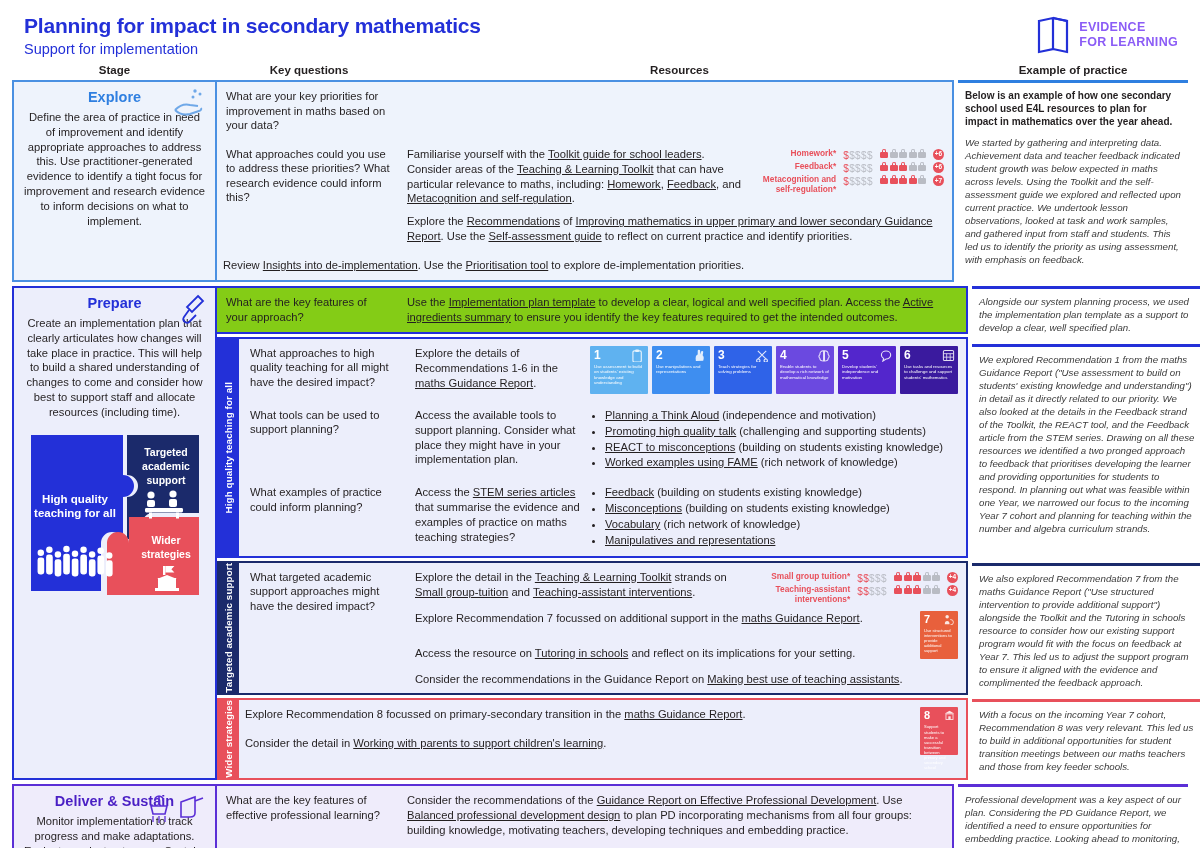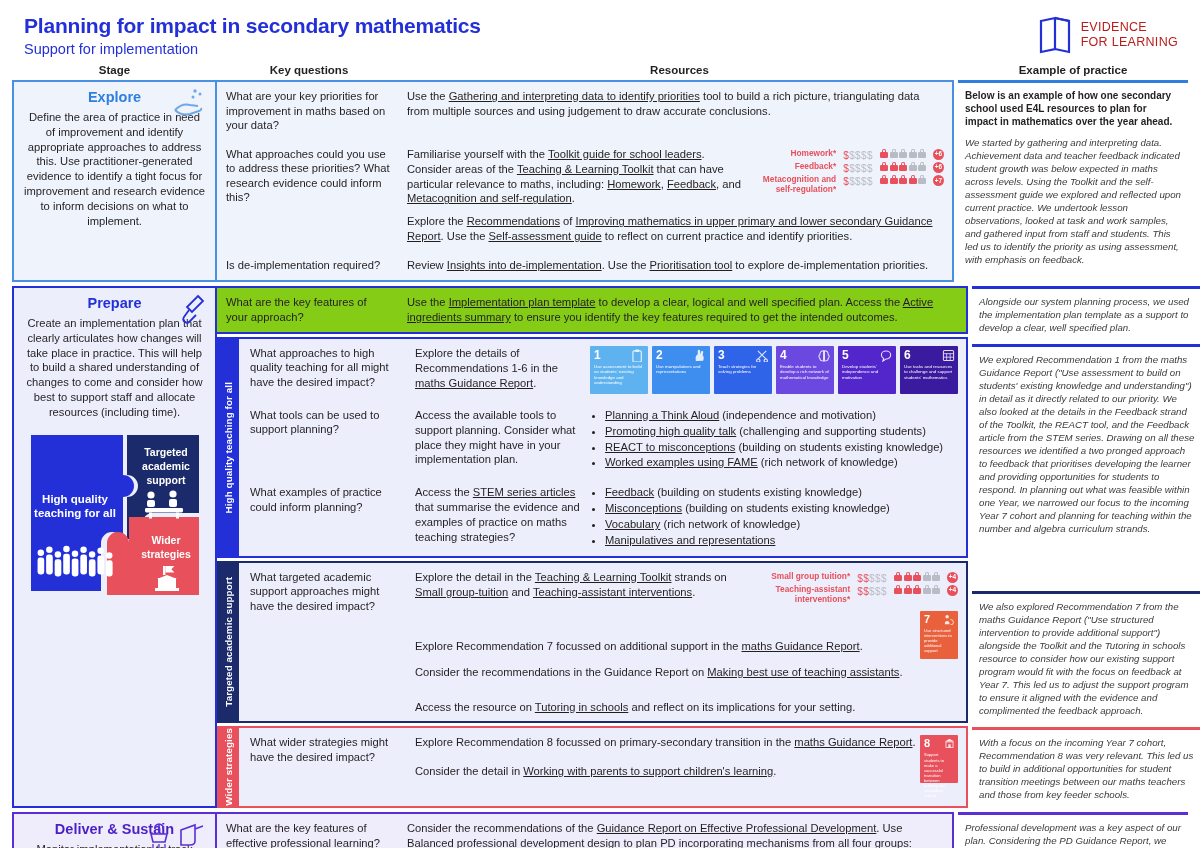--- a/index.html
+++ b/index.html
@@ -13,21 +13,21 @@
   }
   .page { position:relative; width:1200px; height:848px; padding:0 12px; }
 
   
   .header { display:flex; align-items:flex-start; justify-content:space-between; padding:14px 4px 0 12px; }
   .title-block { }
   .main-title { font-size:21px; font-weight:bold; color:#2330d8; letter-spacing:-0.2px; line-height:1.1; }
   .sub-title { font-size:14.5px; color:#2330d8; margin-top:4px; font-weight:normal; }
   .logo { display:flex; align-items:center; gap:9px; padding-right:6px; padding-top:2px; }
   .logo-mark { width:34px; height:38px; }
-  .logo-text { color:#b91c1c; font-weight:normal; font-size:12.5px; line-height:1.22; letter-spacing:0.3px; }
+  .logo-text { color:#8b5cf6; font-weight:bold; font-size:12.5px; line-height:1.22; letter-spacing:0.3px; }
 
   
   .colheads { display:flex; margin-top:7px; font-size:11.5px; font-weight:bold; }
   .ch { text-align:center; }
   .ch-stage  { width:205px; }
   .ch-keyq   { width:184px; }
   .ch-res    { width:557px; }
   .ch-ex     { width:230px; }
 
   
@@ -161,23 +161,20 @@
           <path d="M4 22 q6 6 15 4 l9 -3 q3 -1 2 -3" fill="none" stroke="#6fa8e8" stroke-width="2"></path>
         </svg>
         <div class="stage-desc">Define the area of practice in need of improvement and identify appropriate approaches to address this. Use practitioner-generated evidence to identify a tight focus for improvement and research evidence to inform decisions on what to implement.</div>
       </div>
     </div>
 
     <div class="body-col">
       <div class="panel-explore" style="height:100%;">
         <div class="split">
           <div class="q-cell">What are your key priorities for improvement in maths based on your data?</div>
-          <div class="r-cell">
-            <p><span>Use the </span><u>Gathering and interpreting data to identify priorities</u><span> tool to build a rich picture, triangulating data from multiple sources and using judgement to draw accurate conclusions.</span></p>
-          </div>
         </div>
         <div class="split">
           <div class="q-cell">What approaches could you use to address these priorities? What research evidence could inform this?</div>
           <div class="r-cell">
             <div class="flexrow">
               <div class="grow" style="padding-right:6px;">
                 <p><span>Familiarise yourself with the </span><u>Toolkit guide for school leaders</u><span>. Consider areas of the </span><u>Teaching &amp; Learning Toolkit</u><span> that can have particular relevance to maths, including: </span><u>Homework</u><span>, </span><u>Feedback</u><span>, and </span><u>Metacognition and self-regulation</u><span>.</span></p>
               </div>
               <div class="strands" id="strands-explore">
                   <div class="strand">
@@ -260,21 +257,20 @@
                       </div>
                     </div>
                     <div class="months">+7</div>
                   </div>
                 </div>
             </div>
             <p style="margin-top:8px;"><span>Explore the </span><u>Recommendations</u><span> of </span><u>Improving mathematics in upper primary and lower secondary Guidance Report</u><span>. Use the </span><u>Self-assessment guide</u><span> to reflect on current practice and identify priorities.</span></p>
           </div>
         </div>
         <div class="split">
-          <div class="q-cell">Is de-implementation required?</div>
           <div class="r-cell">
             <p><span>Review </span><u>Insights into de-implementation</u><span>. Use the </span><u>Prioritisation tool</u><span> to explore de-implementation priorities.</span></p>
           </div>
         </div>
       </div>
     </div>
 
     <div class="ex-col">
       <div class="ex-card b-blue" style="height:100%;">
         <div class="ex-intro">Below is an example of how one secondary school used E4L resources to plan for impact in mathematics over the year ahead.</div>
@@ -535,24 +531,24 @@
                         <div class="lock off">
                           <b></b>
                           <i></i>
                         </div>
                       </div>
                       <div class="months">+4</div>
                     </div>
                   </div>
               </div>
               <div class="flexrow" style="margin-top:6px;">
-                <div class="grow" style="padding-right:8px;margin-top:28px;">
+                <div class="grow" style="padding-right:8px;">
                   <p><span>Explore Recommendation 7 focussed on additional support in the </span><u>maths Guidance Report</u><span>.</span></p>
+                  <p style="margin-top:20px;"><span>Access the resource on </span><u>Tutoring in schools</u><span> and reflect on its implications for your setting.</span></p>
                   <p style="margin-top:11px;"><span>Consider the recommendations in the Guidance Report on </span><u>Making best use of teaching assistants</u><span>.</span></p>
-                  <p style="margin-top:20px;"><span>Access the resource on </span><u>Tutoring in schools</u><span> and reflect on its implications for your setting.</span></p>
                 </div>
                 <div id="rec-7">
                     <div class="rec-tile rec-single" style="background: rgb(232, 96, 60);">
                       <div class="rec-num">7</div>
                       <div class="rec-txt">Use structured interventions to provide additional support</div>
                       <svg class="rec-ic" width="11" height="11" viewBox="0 0 14 14">
                         <circle cx="4" cy="3.5" r="2.2" fill="#fff"></circle>
                         <path d="M1 13 q0 -4 3 -4 q3 0 3 4 z" fill="#fff"></path>
                         <path d="M8 7 q4 0 4 3.5 t-4 3.5" fill="none" stroke="#fff" stroke-width="1.1"></path>
                       </svg>
@@ -563,21 +559,20 @@
           </div>
         </div>
       </div>
 
       <div class="sub-panel ws">
         <div class="vtab ws">
             <span>Wider strategies</span>
           </div>
         <div class="sub-inner">
           <div class="qr">
-            <div class="q-cell">What wider strategies might have the desired impact?</div>
             <div class="r-cell">
               <div class="flexrow">
                 <div class="grow" style="padding-right:0;">
                   <p><span>Explore Recommendation 8 focussed on primary-secondary transition in the </span><u>maths Guidance Report</u><span>.</span></p>
                   <p style="margin-top:14px;"><span>Consider the detail in </span><u>Working with parents to support children's learning</u><span>.</span></p>
                 </div>
                 <div id="rec-8">
                     <div class="rec-tile rec-single" style="background: rgb(232, 80, 91);">
                       <div class="rec-num">8</div>
                       <div class="rec-txt">Support students to make a successful transition between primary and secondary school</div>

